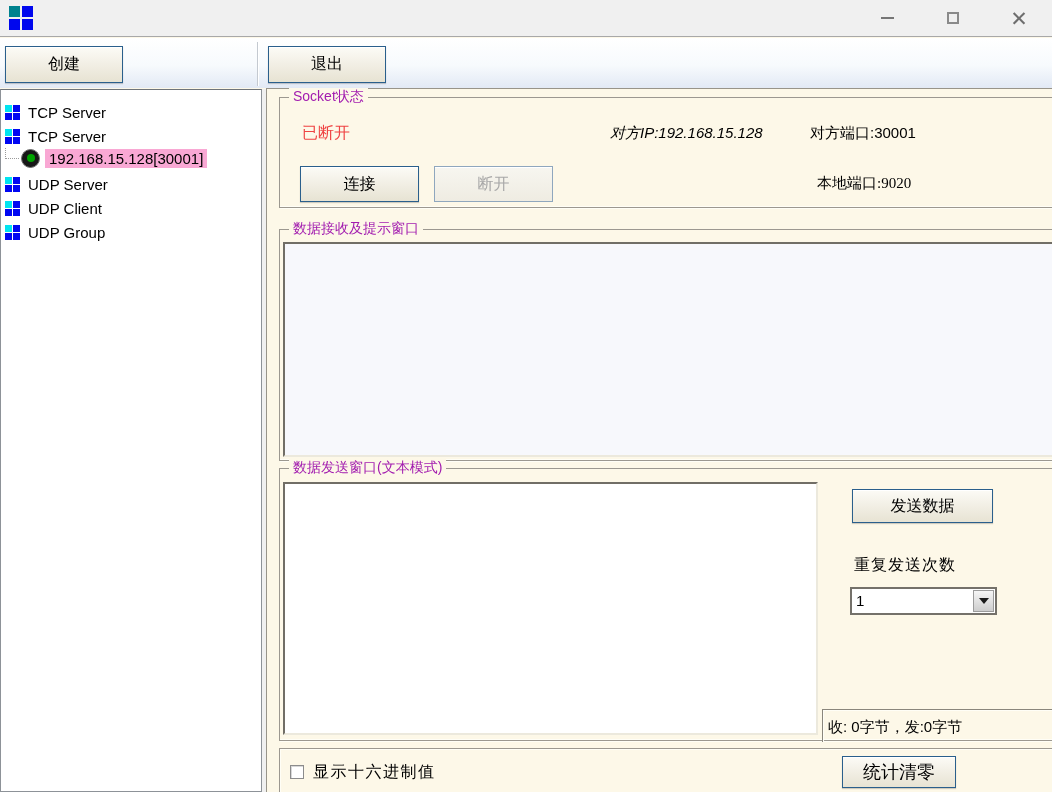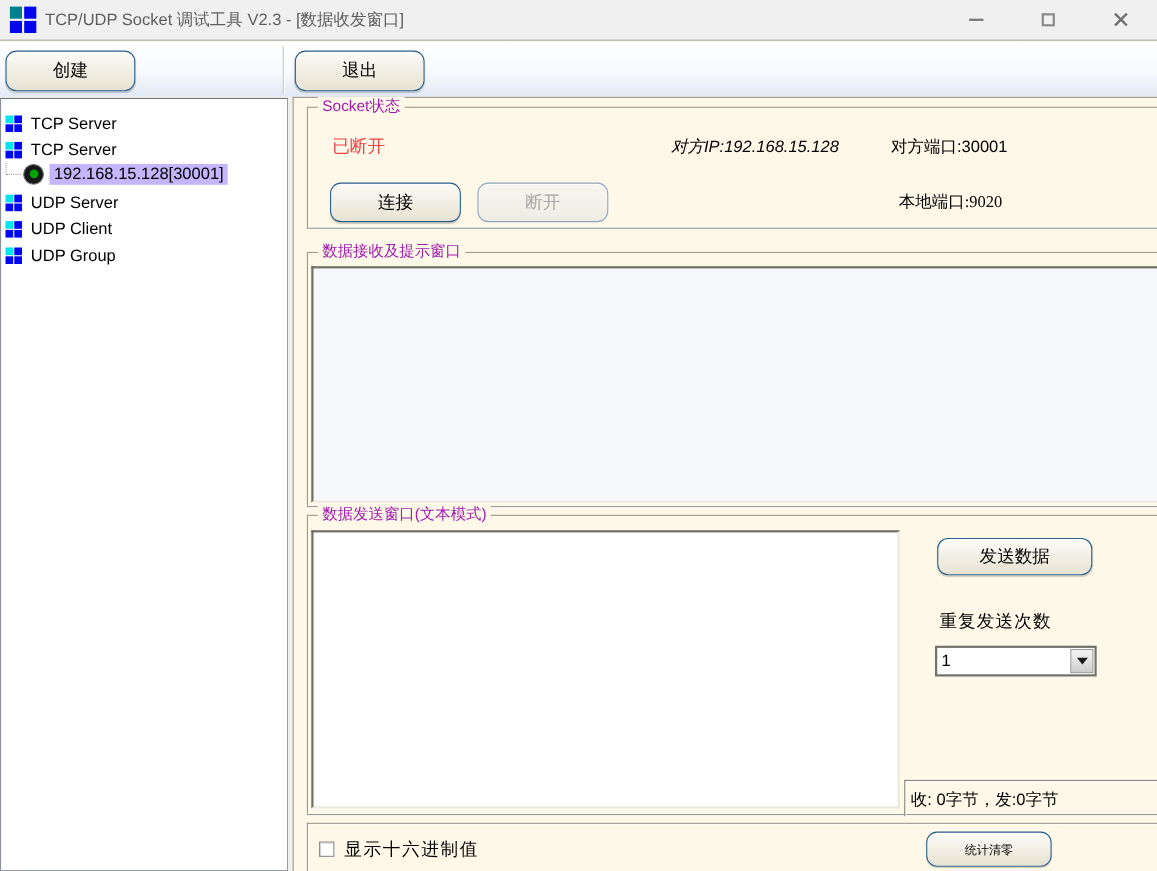--- a/index.html
+++ b/index.html
@@ -18,21 +18,21 @@
   .titlebar .title { font-size:15px; color:#5E5E5E; }
   .win-controls { position:absolute; right:0; top:0; height:36px; display:flex; }
   .win-btn { width:66px; height:36px; display:flex; align-items:center; justify-content:center; cursor:default; }
   .glyph-min { width:13px; height:0; border-top:2px solid #767676; display:block; }
   .glyph-max { width:12px; height:12px; border:2px solid #8A8A8A; display:block; }
   .glyph-close { font-size:21px; color:#6E6E6E; line-height:1; }
 
   
   .toolbar { position:absolute; left:0; top:38px; width:1052px; height:50px;
     background:linear-gradient(180deg,#FFFFFF 0%,#F7FAFD 55%,#E2E9F5 100%); }
-  .btn { border:1px solid #2A5F8C; border-radius:10px; color:#000;
+  .btn { border:1px solid #2A5F8C; border-radius:0; color:#000;
     background:linear-gradient(180deg,#FCFBF6 0%,#F2EFE5 48%,#E7E3D3 100%);
     box-shadow:inset 0 1px 0 #FFFFFF, 0 1px 1px rgba(0,0,0,0.18);
     font-family:inherit; font-size:16px; cursor:default; }
   .tb-btn { position:absolute; top:8px; height:37px; width:118px; }
   .tb-sep { position:absolute; left:257px; top:42px; width:1px; height:44px; background:#C4C9D0;
     box-shadow:1px 0 0 #FFFFFF; top:4px; }
 
   
   .tree-panel { position:absolute; left:0; top:89px; width:262px; height:703px;
     background:#FFFFFF; border:1px solid #8D9298; border-top-color:#6F747A; }
@@ -44,21 +44,21 @@
   .tree-row { position:absolute; left:4px; display:flex; align-items:center; height:22px; font-size:15px; color:#000; }
   .sq-icon { width:15px; height:15px; display:grid; grid-template-columns:7px 7px; grid-template-rows:7px 7px;
     gap:1px; margin-right:8px; flex:0 0 auto; }
   .sq-icon i { display:block; background:#0007F2; }
   .sq-icon i.tl { background:#00E4F0; }
   .elbow { width:14px; height:11px; border-left:1px dotted #9A9A9A; border-bottom:1px dotted #9A9A9A;
     margin:-10px 2px 0 4px; flex:0 0 auto; }
   .ring-icon { width:19px; height:19px; border-radius:50%; background:#181818; border:1px solid #707070;
     display:flex; align-items:center; justify-content:center; margin-right:5px; flex:0 0 auto; }
   .ring-icon i { width:8px; height:8px; border-radius:50%; background:#00A400; display:block; }
-  .sel-label { background:#c4b5fd; padding:1px 4px; }
+  .sel-label { background:#f9a8d4; padding:1px 4px; }
 
   
   .group { position:absolute; border:1px solid #9C9890; box-shadow:inset -1px -1px 0 #FFFEF6, 1px 1px 0 #FFFEF6; }
   .legend { position:absolute; top:-10px; left:9px; background:#FDF8E8; padding:0 4px; font-size:14px; color:#a21caf; }
 
   .sunken { border-style:solid; border-width:2px; border-color:#716E66 #ECE9DD #ECE9DD #716E66; }
   .rx-box { position:absolute; left:3px; top:12px; width:778px; height:215px; background:#F7F8FC;
     font-size:14px; color:#000; resize:none; outline:none; }
   .tx-box { position:absolute; left:3px; top:13px; width:535px; height:253px; background:#FFFFFF;
     font-size:14px; color:#000; resize:none; outline:none; }
@@ -83,35 +83,34 @@
   .stats-box { position:absolute; left:542px; top:240px; width:250px; height:33px;
     border-top:1px solid #8A867C; border-left:1px solid #8A867C; box-shadow:inset 1px 1px 0 #FFFEF6;
     font-size:15px; color:#000; padding:8px 0 0 5px; }
 
   
   .bottom-group { position:absolute; left:12px; top:659px; width:790px; height:70px;
     border-top:1px solid #9C9890; border-left:1px solid #9C9890; box-shadow:inset 1px 1px 0 #FFFEF6; }
   .checkbox { position:absolute; left:10px; top:16px; width:14px; height:14px; background:#FFFFFF;
     border:1px solid #8C8C8C; box-shadow:inset 1px 1px 0 #D8D8D8; }
   .checkbox-label { position:absolute; left:33px; top:13px; font-size:16px; letter-spacing:1.5px; color:#000000; }
-  .clear-btn { position:absolute; left:562px; top:7px; width:114px; height:32px; font-size:11px; }
+  .clear-btn { position:absolute; left:562px; top:7px; width:114px; height:32px; font-size:18px; }
 </style>
 </head>
 <body>
 
 <div class="window">
 
   <div class="titlebar">
     <span class="app-icon">
       <i class="tl"></i>
         <i></i>
         <i></i>
         <i></i>
     </span>
-    <span class="title">TCP/UDP Socket 调试工具 V2.3 - [数据收发窗口]</span>
     <div class="win-controls">
       <div class="win-btn">
           <span class="glyph-min"></span>
         </div>
       <div class="win-btn">
           <span class="glyph-max"></span>
         </div>
       <div class="win-btn">
           <span class="glyph-close">✕</span>
         </div>

